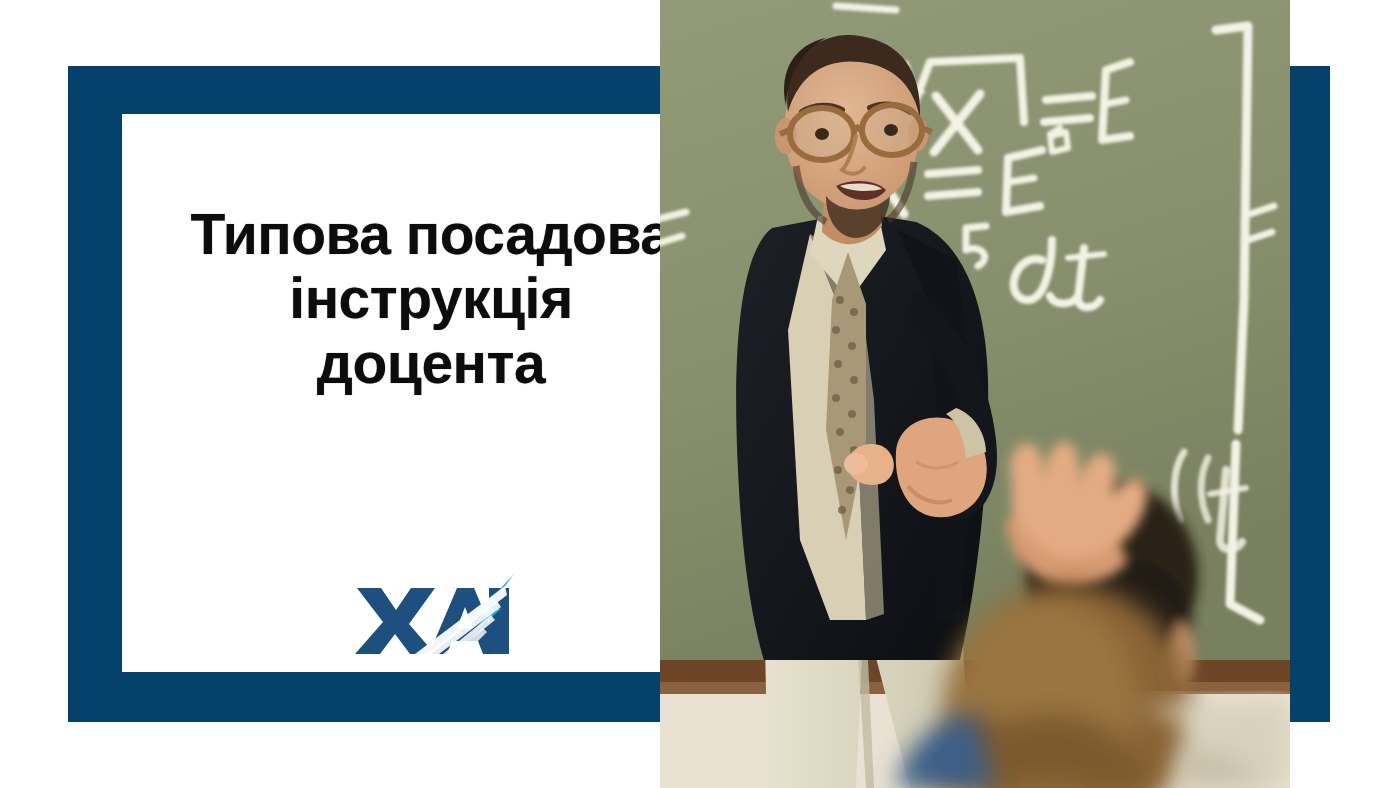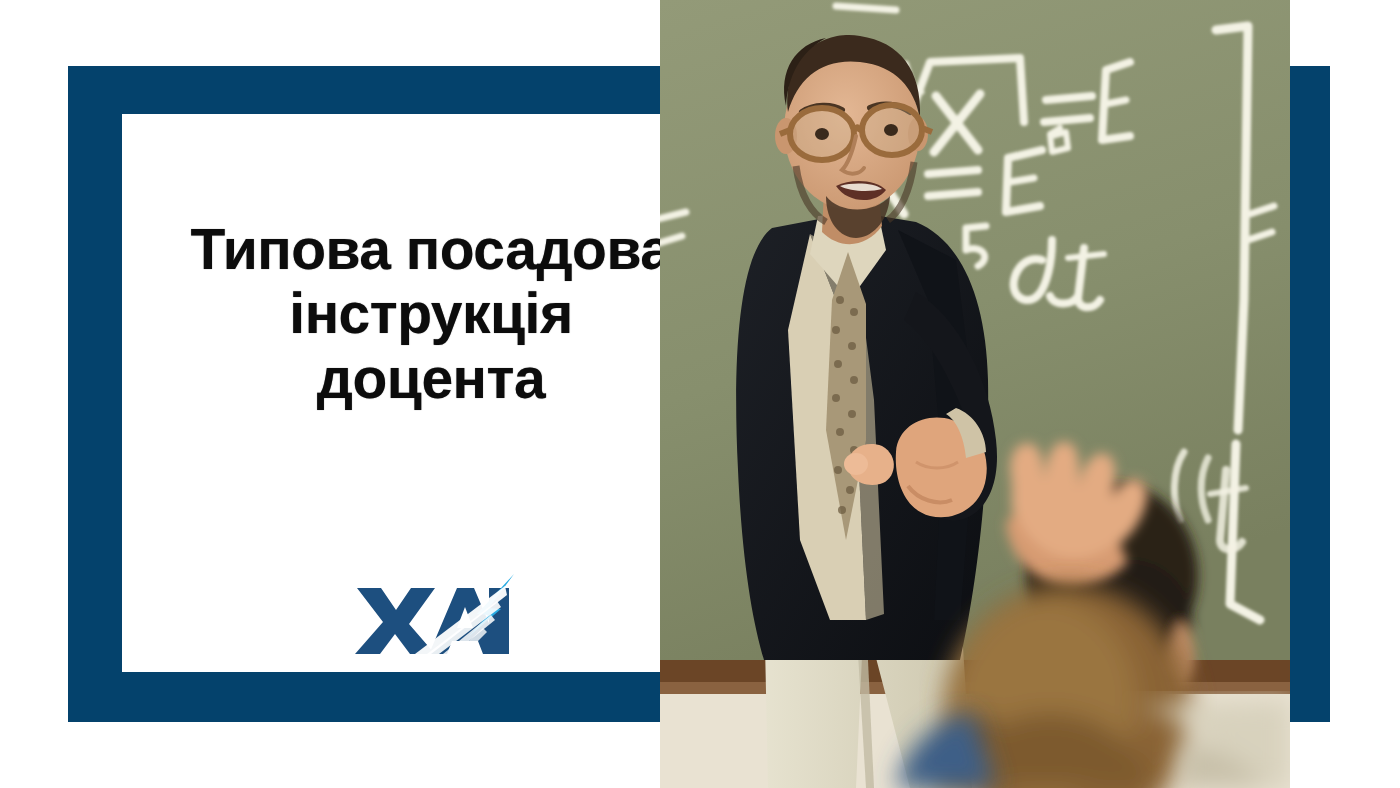--- a/index.html
+++ b/index.html
@@ -14,21 +14,21 @@
     position:absolute;left:68px;top:66px;width:1262px;height:656px;
     background:#04426c;
   }
   .white-panel{
     position:absolute;left:122px;top:114px;width:618px;height:558px;
     background:#ffffff;
   }
 
   
   .title-block{
-    position:absolute;left:122px;top:217px;width:618px;
+    position:absolute;left:122px;top:202px;width:618px;
     text-align:center;
     color:#0c0c0c;
     font-weight:bold;
     font-size:57px;
     line-height:1.13;
     letter-spacing:-0.5px;
     white-space:pre-line;
     text-shadow:0 0 1px rgba(0,0,0,.55);
   }
 

